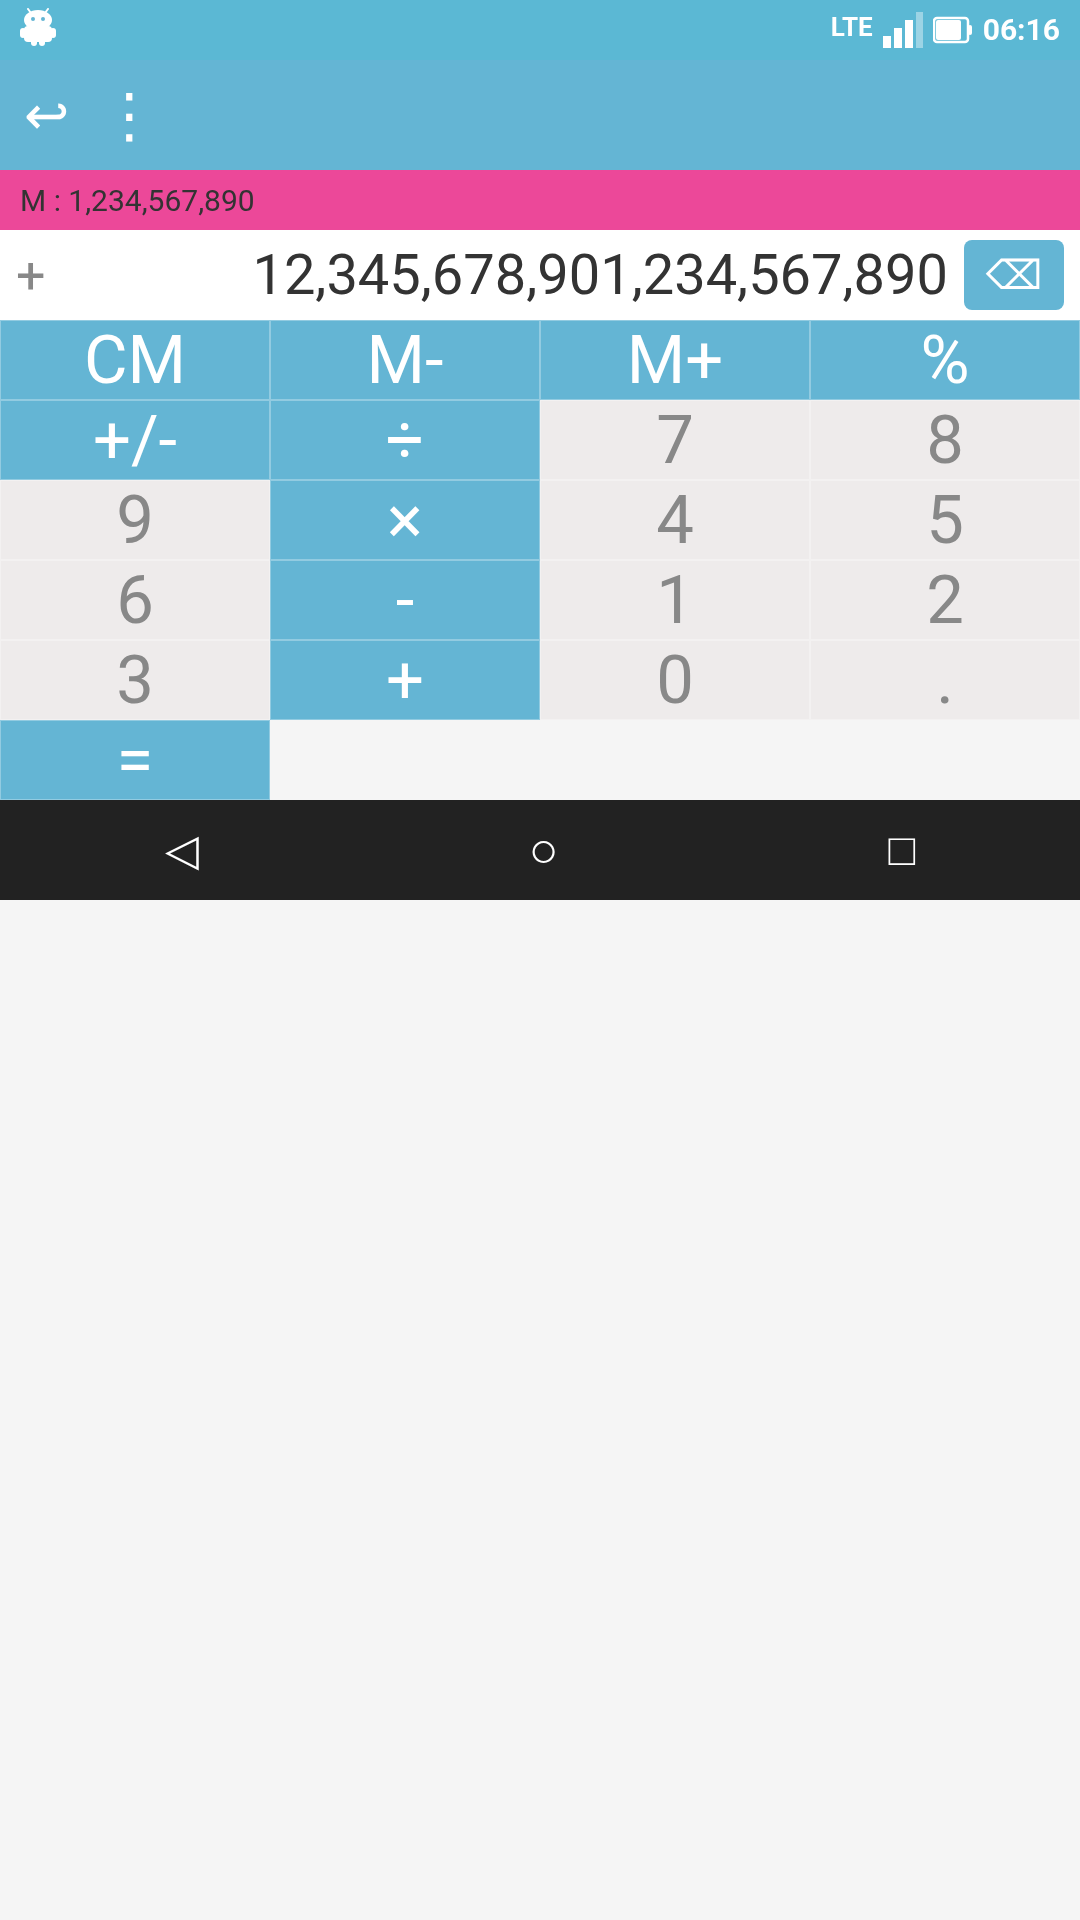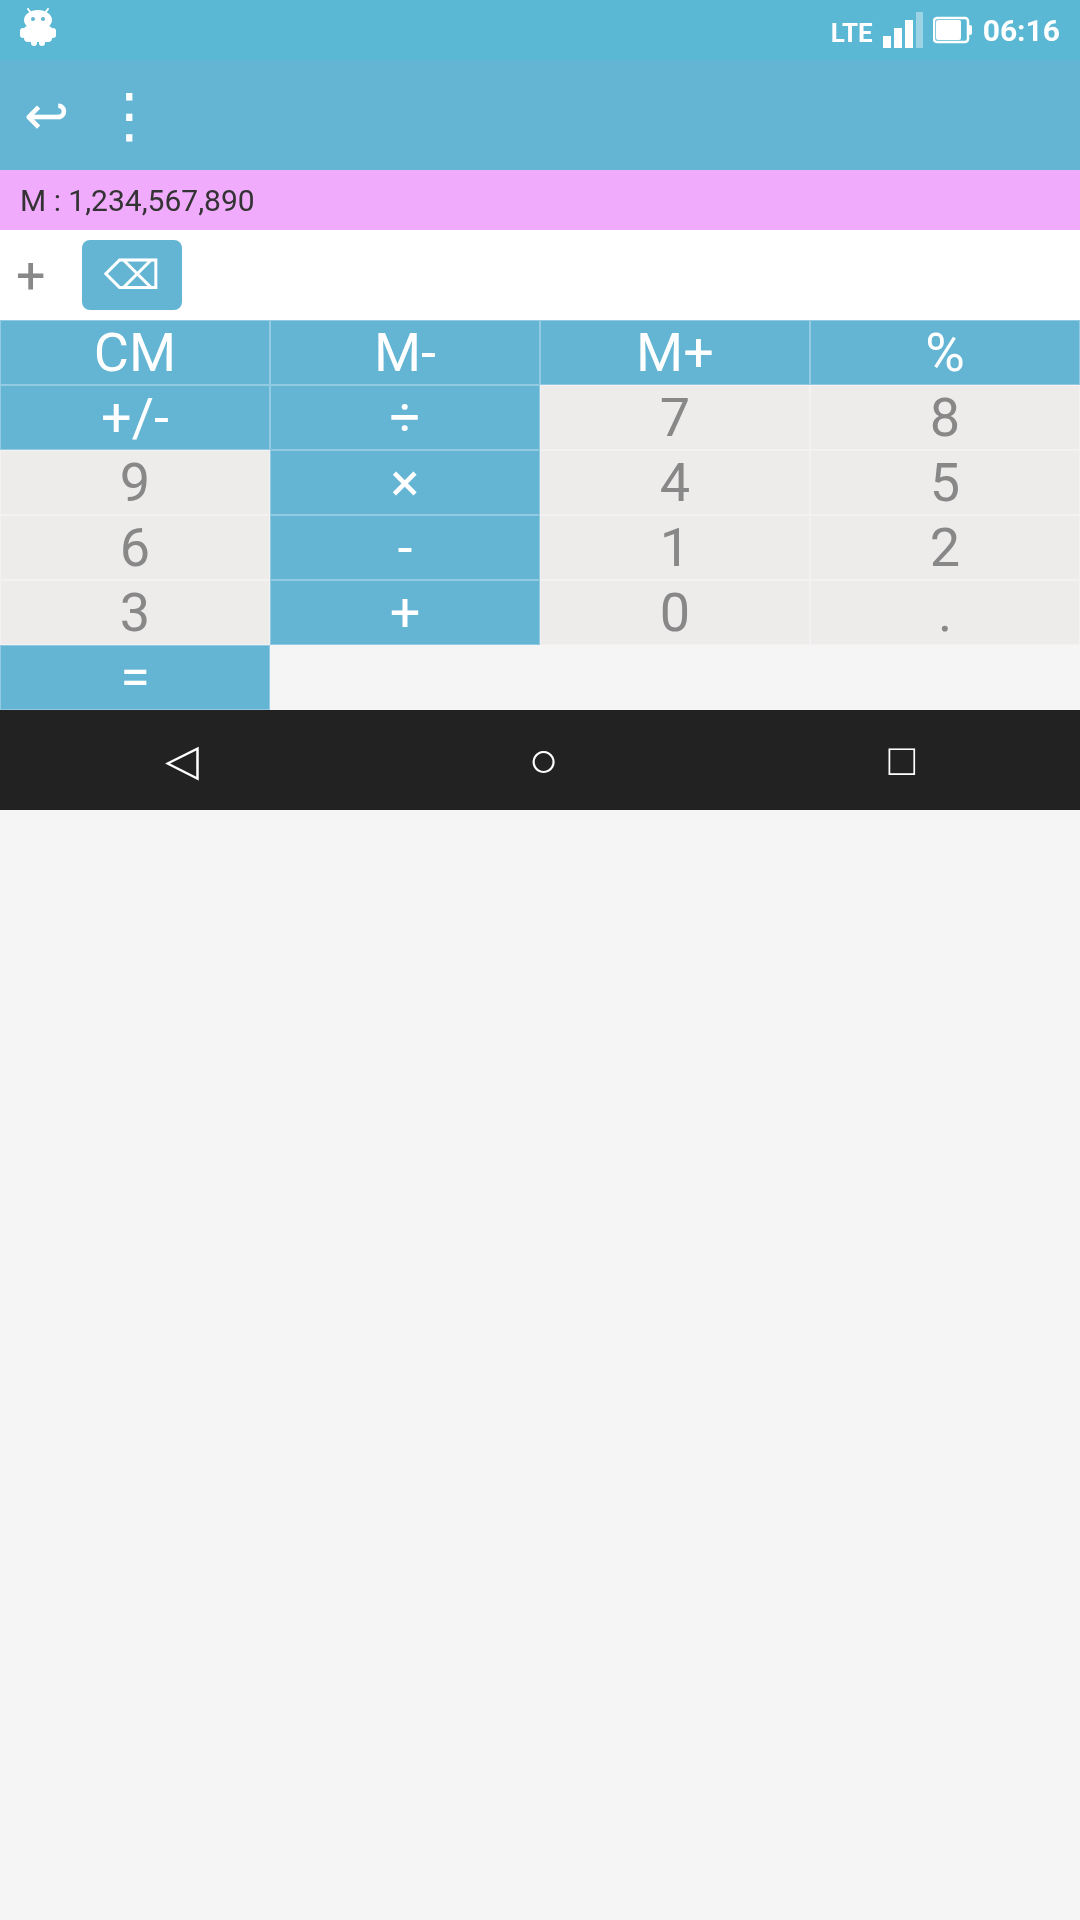--- a/index.html
+++ b/index.html
@@ -20,21 +20,21 @@
       width: 1080px;
       height: 60px;
       background: #5bb8d4;
       display: flex;
       align-items: center;
       justify-content: flex-end;
       padding: 0 20px;
     }
     .status-icons {
       display: flex;
-      align-items: flex-end;
+      align-items: flex-start;
       gap: 10px;
       color: white;
       font-size: 26px;
       font-weight: bold;
     }
     .status-time {
       color: white;
       font-size: 30px;
       font-weight: bold;
     }
@@ -62,21 +62,21 @@
     .app-bar-icon {
       color: white;
       font-size: 48px;
       cursor: pointer;
     }
 
     
     .memory-display {
       width: 1080px;
       height: 60px;
-      background: #f0abfc;
+      background: #ec4899;
       display: flex;
       align-items: center;
       padding: 0 20px;
     }
     .memory-text {
       font-size: 30px;
       color: #333;
     }
 
     
@@ -127,21 +127,21 @@
       display: grid;
       grid-template-columns: repeat(4, 1fr);
       grid-template-rows: repeat(6, 1fr);
       gap: 0;
     }
 
     .calc-btn {
       display: flex;
       align-items: center;
       justify-content: center;
-      font-size: 54px;
+      font-size: 67px;
       cursor: pointer;
       border: 1px solid rgba(255,255,255,0.3);
       user-select: none;
     }
 
     .calc-btn.blue {
       background: #64b5d4;
       color: white;
     }
 
@@ -208,20 +208,21 @@
     <span class="app-bar-icon" style="font-size:60px;letter-spacing:-2px;">⋮</span>
   </div>
 </div>
 
 <div class="memory-display">
   <span class="memory-text">M : 1,234,567,890</span>
 </div>
 
 <div class="calc-display">
   <span class="plus-button">+</span>
+  <span class="display-number">12,345,678,901,234,567,890</span>
   <div class="backspace-button">
     <span class="backspace-icon">⌫</span>
   </div>
 </div>
 
 <div class="button-grid" id="button-grid">
 <div class="calc-btn blue">CM</div>
     <div class="calc-btn blue">M-</div>
     <div class="calc-btn blue">M+</div>
     <div class="calc-btn blue">%</div>

